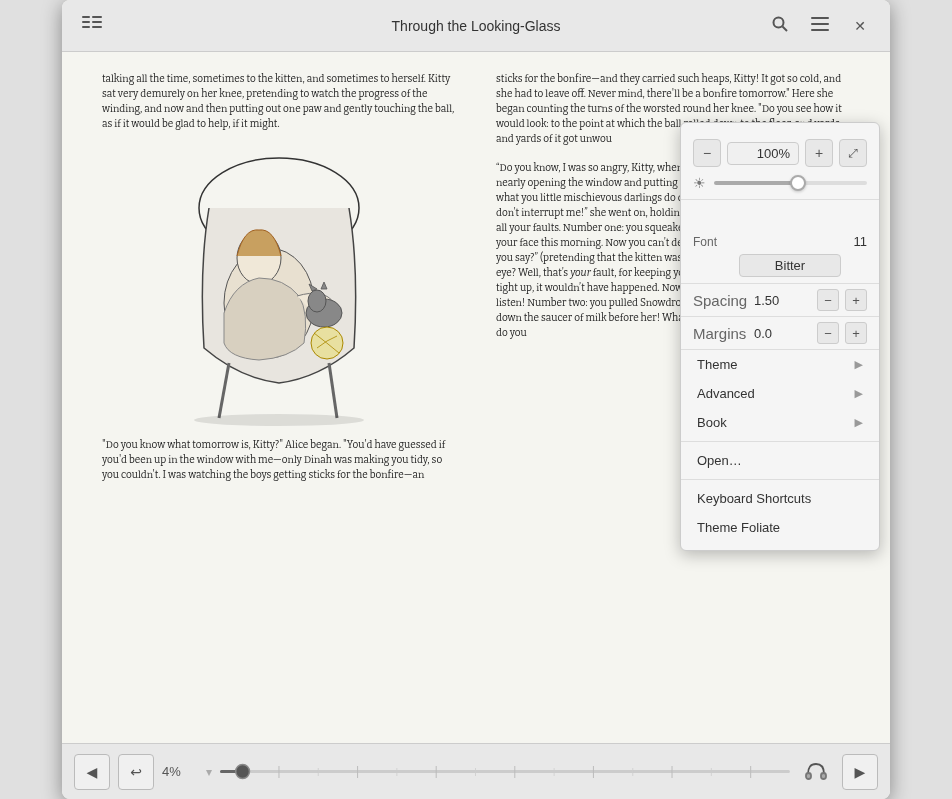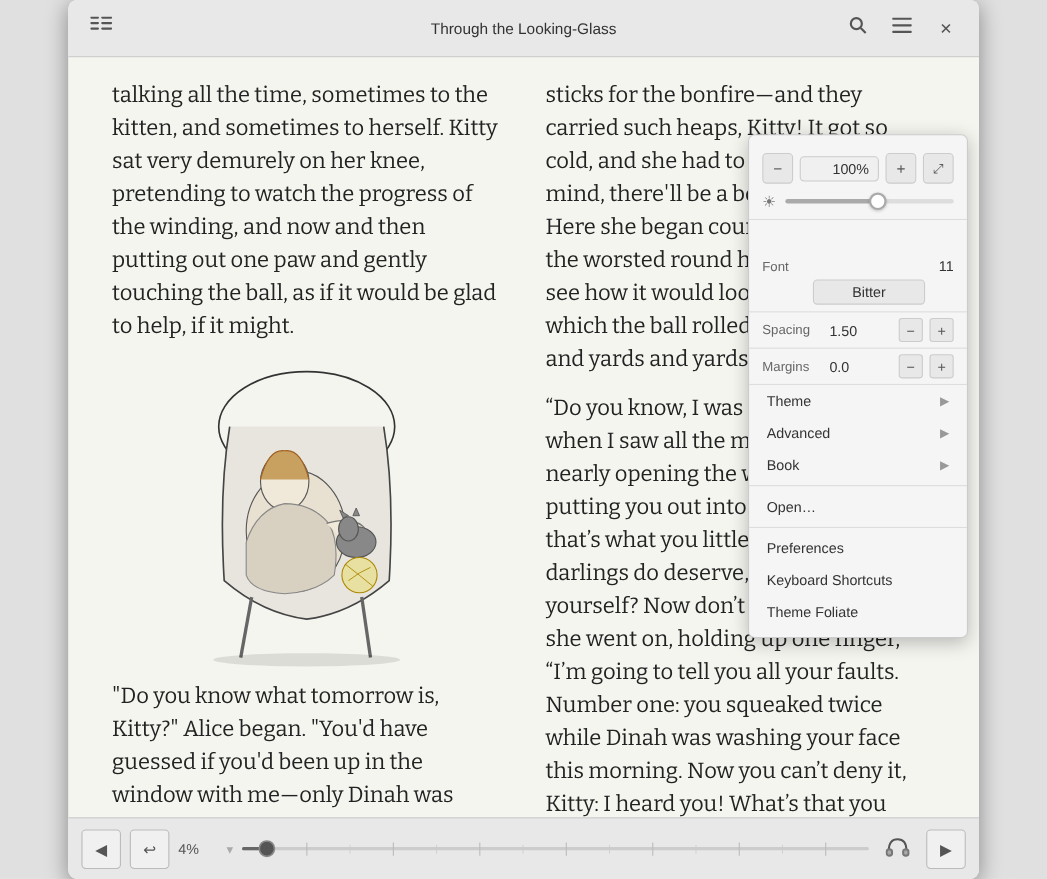--- a/index.html
+++ b/index.html
@@ -79,21 +79,21 @@
       position: relative;
     }
 
     .book-content {
       flex: 1;
       padding: 20px 40px;
       overflow-y: auto;
       display: flex;
       gap: 40px;
       font-family: 'Bitter', Georgia, serif;
-      font-size: 20px;
+      font-size: 10px;
       line-height: 1.5;
       color: #222;
     }
 
     .book-column {
       flex: 1;
     }
 
     
     .illustration {
@@ -291,21 +291,21 @@
     
     .setting-row {
       display: flex;
       align-items: center;
       gap: 6px;
       padding: 5px 12px;
       border-bottom: 1px solid #ddd;
     }
 
     .setting-label {
-      font-size: 12px;
+      font-size: 15px;
       color: #666;
       min-width: 55px;
     }
 
     .setting-value {
       flex: 1;
       font-size: 13px;
       color: #333;
     }
 
@@ -515,23 +515,20 @@
 
       <div class="menu-separator"></div>
 
       <div class="menu-item">
         <span>Open…</span>
       </div>
 
       <div class="menu-separator"></div>
 
       <div class="menu-item">
-        <span>Preferences</span>
-      </div>
-      <div class="menu-item">
         <span>Keyboard Shortcuts</span>
       </div>
       <div class="menu-item">
         <span>Theme Foliate</span>
       </div>
     </div>
 
   </div>
 
   <div class="bottom-bar">

